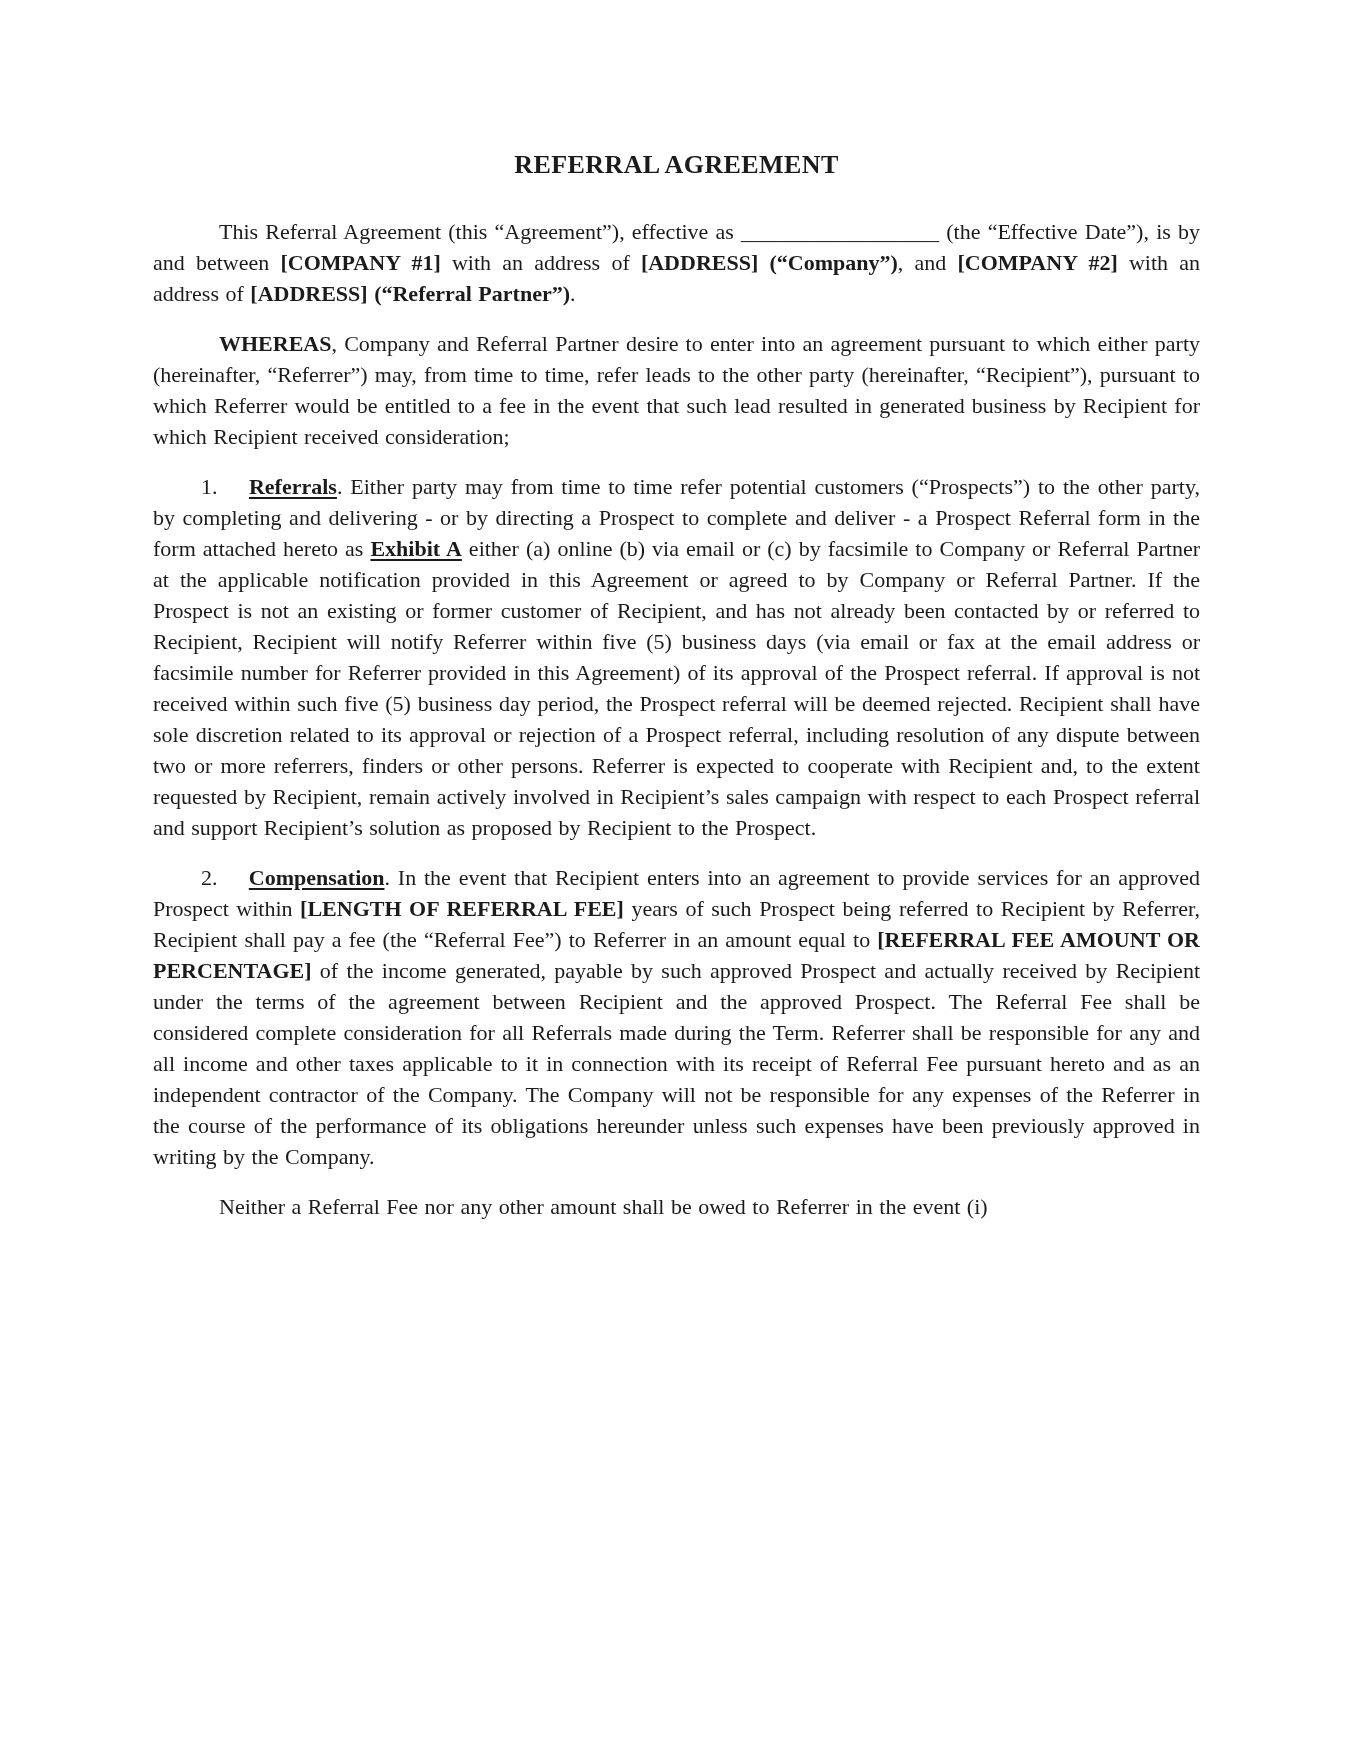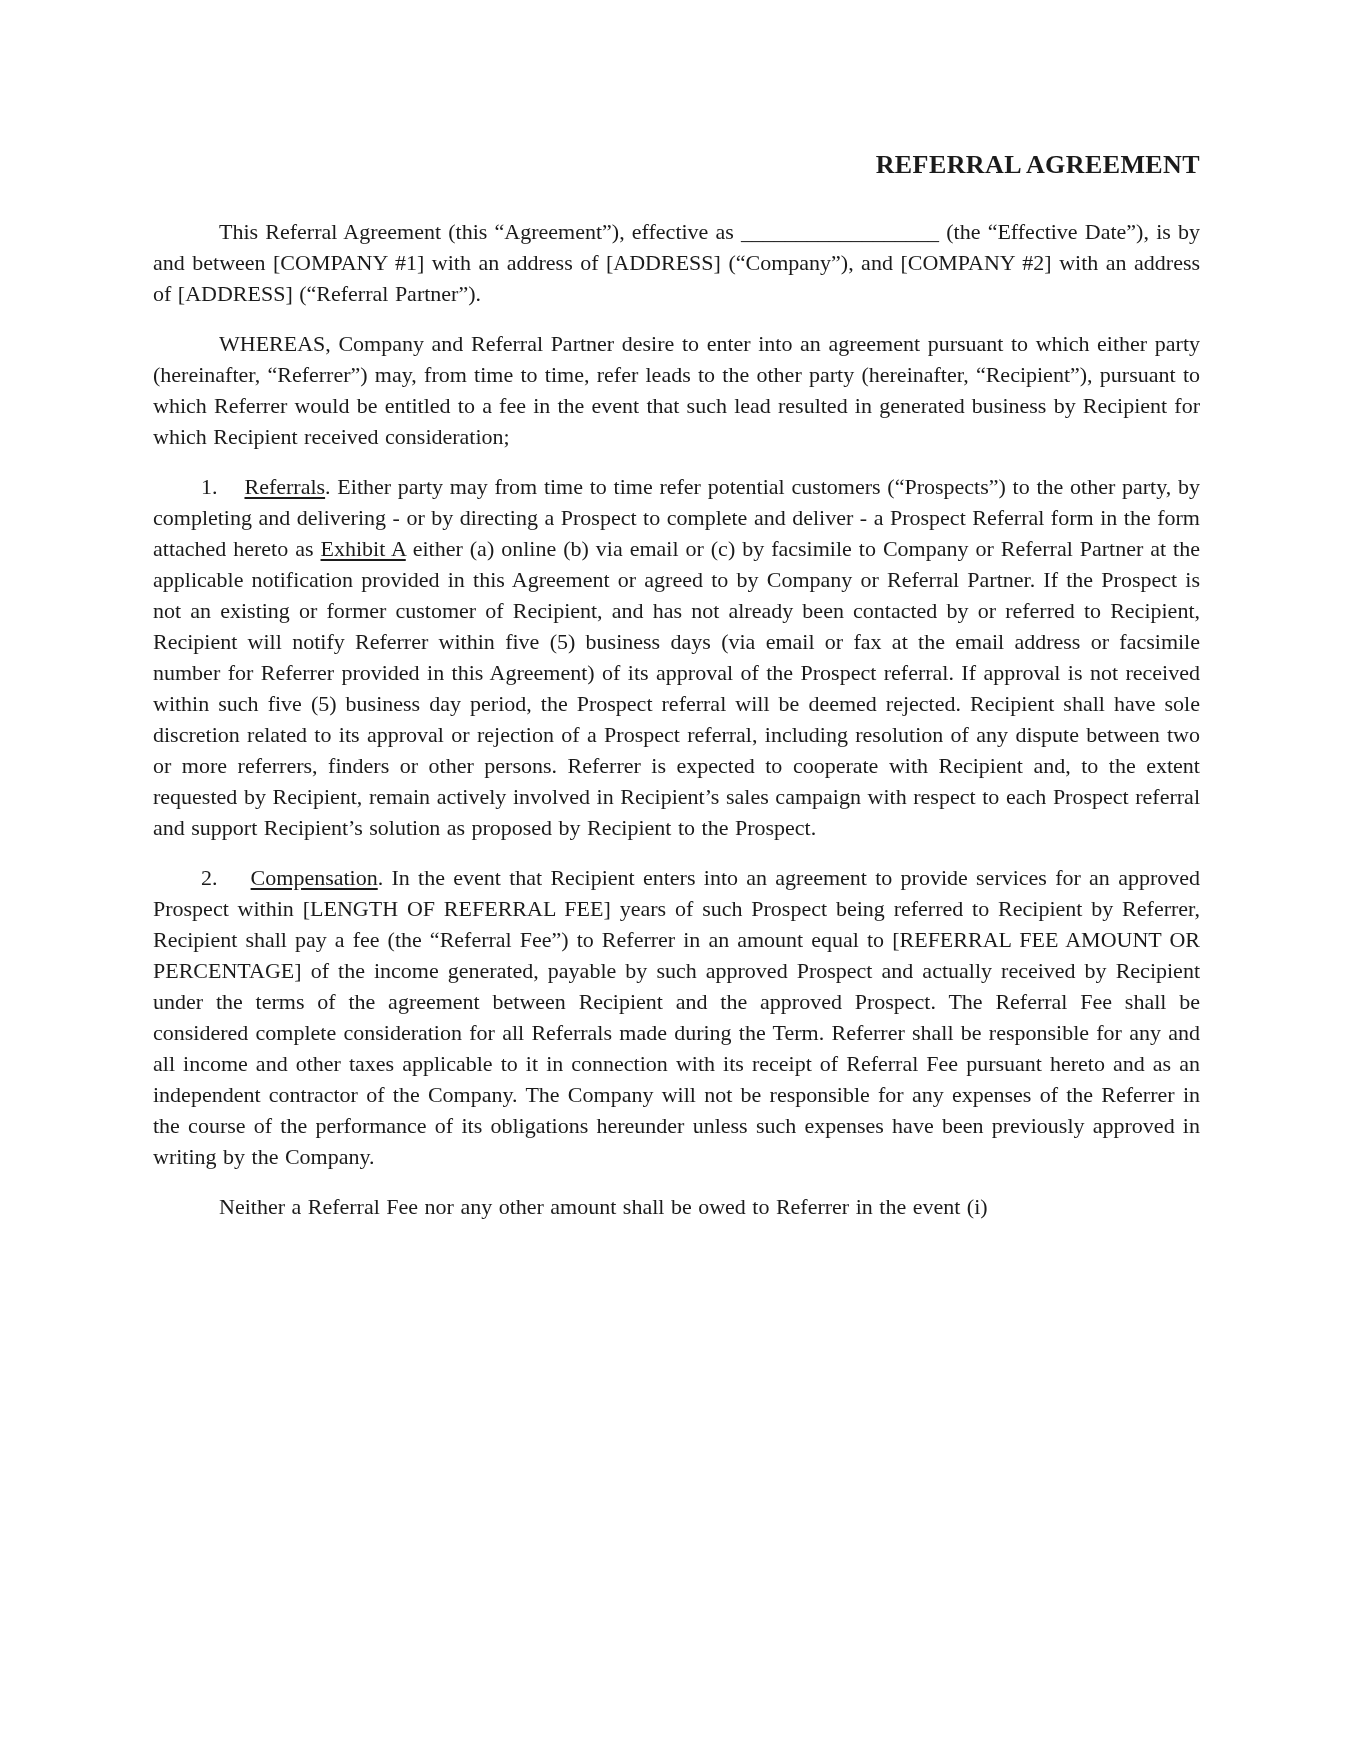--- a/index.html
+++ b/index.html
@@ -20,38 +20,38 @@
     background: #ffffff;
     font-family: "Liberation Serif", "DejaVu Serif", serif;
     font-size: 22px;
     line-height: 31px;
     color: #1b1b1b;
     -webkit-font-smoothing: antialiased;
   }
   .doc-title {
     font-size: 26px;
     font-weight: bold;
-    text-align: right;
+    text-align: center;
     line-height: 31px;
     margin: 0 0 36px 0;
     letter-spacing: 0.4px;
   }
   .doc-body p.para {
     margin: 0;
     text-align: justify;
     text-indent: 66px;
     word-spacing: 1px;
   }
   .doc-body p.para + p.para {
     margin-top: 19px;
   }
   .doc-body p.para.numbered {
     text-indent: 48px;
   }
-  .doc-body span.b { font-weight: normal; }
+  .doc-body span.b { font-weight: bold; }
   .doc-body span.u { text-decoration: underline; text-underline-offset: 3px; }
 </style>
 </head>
 <body>
 
 <main class="page">
   <h1 class="doc-title">REFERRAL AGREEMENT</h1>
   <section class="doc-body">
       <p class="para indented"><span>This Referral Agreement (this “Agreement”), effective as __________________ (the “Effective Date”), is by and between </span><span class="b">[COMPANY #1]</span><span> with an address of </span><span class="b">[ADDRESS] (“Company”)</span><span>, and </span><span class="b">[COMPANY #2]</span><span> with an address of </span><span class="b">[ADDRESS] (“Referral Partner”)</span><span>.</span></p>
       <p class="para indented"><span class="b">WHEREAS</span><span>, Company and Referral Partner desire to enter into an agreement pursuant to which either party (hereinafter, “Referrer”) may, from time to time, refer leads to the other party (hereinafter, “Recipient”), pursuant to which Referrer would be entitled to a fee in the event that such lead resulted in generated business by Recipient for which Recipient received consideration;</span></p>

